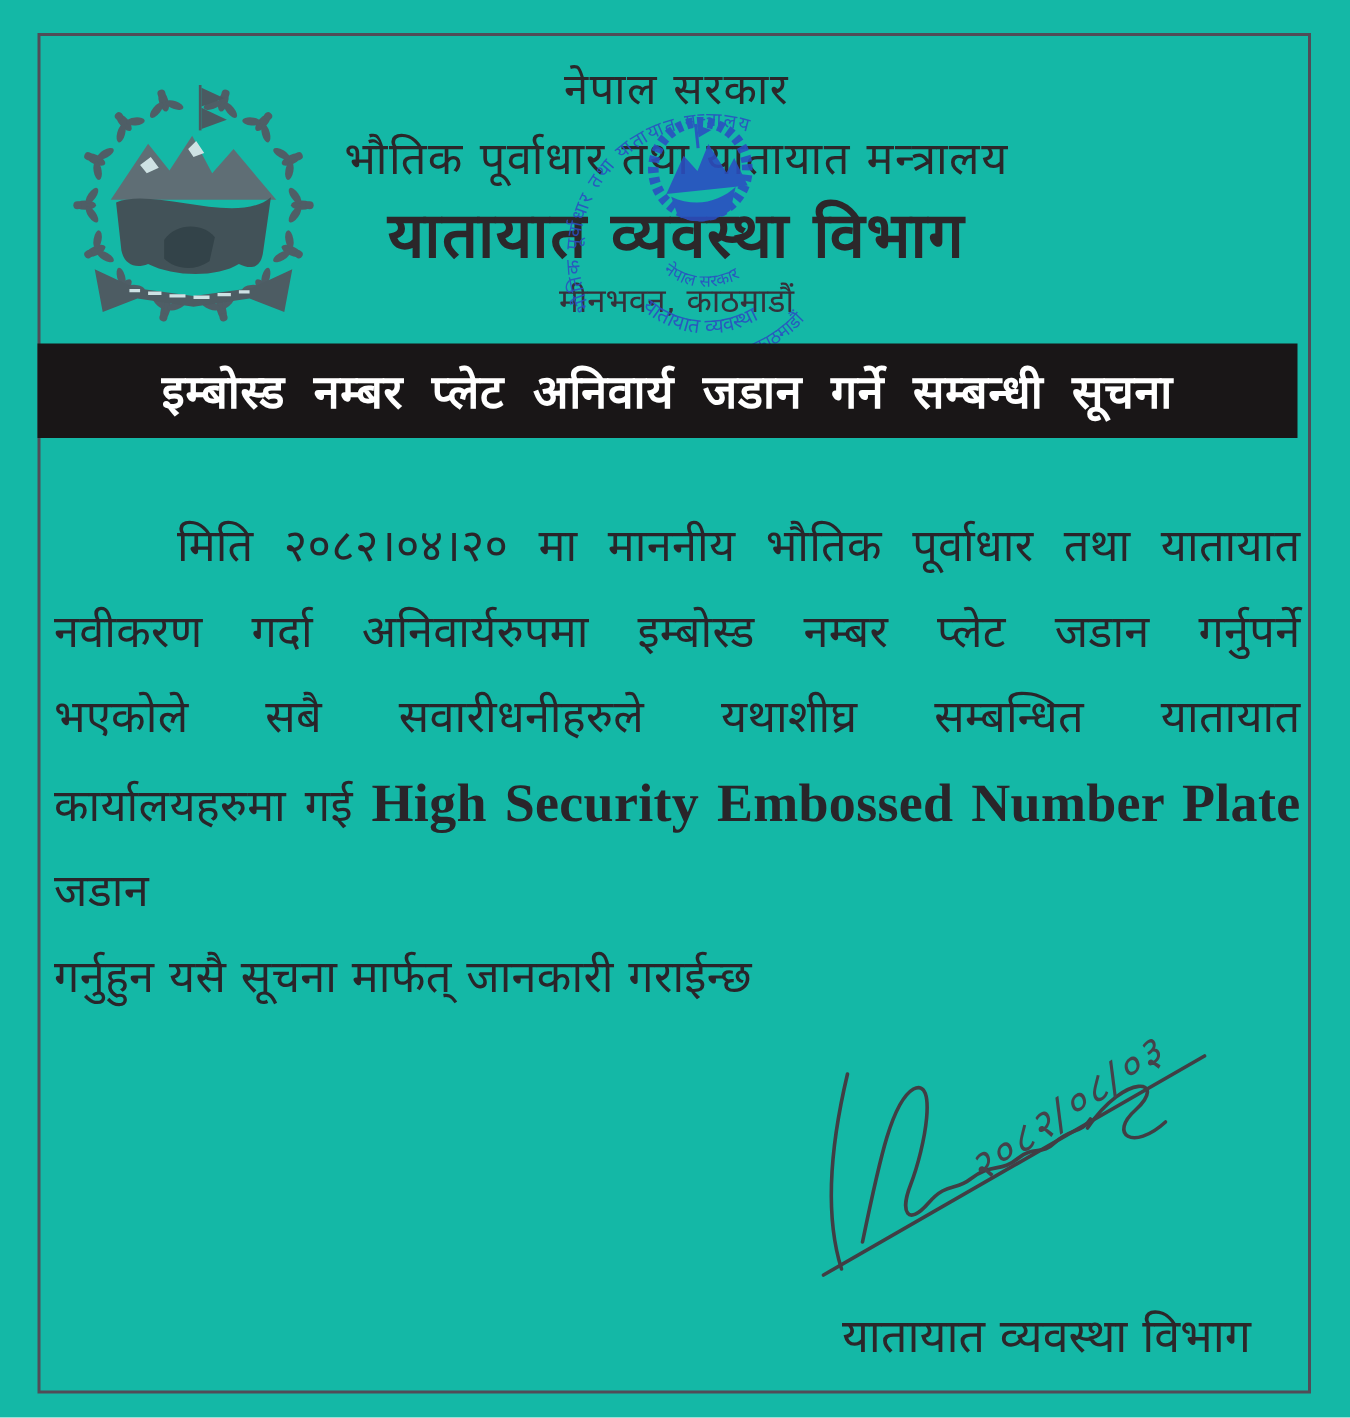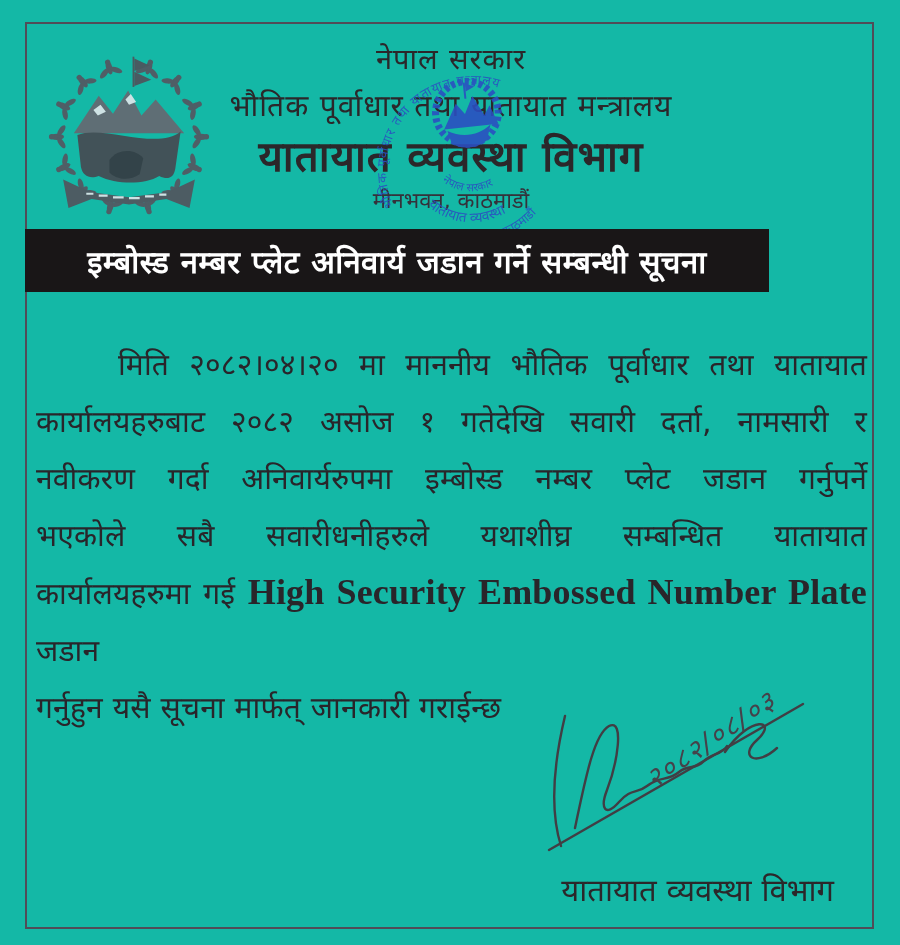--- a/index.html
+++ b/index.html
@@ -16,22 +16,22 @@
   .hdr-gov{top:38px;font-size:29px;letter-spacing:1px;}
   .hdr-min{top:84px;font-size:30px;letter-spacing:1px;}
   .hdr-dept{top:126px;font-size:42px;font-weight:600;letter-spacing:1px;}
   .hdr-addr{top:184px;font-size:22px;color:#35313a;}
   
   .emblem{position:absolute;left:38px;top:46px;width:182px;height:178px;opacity:.85;}
   
   .stamp{position:absolute;left:346px;top:56px;width:250px;height:192px;opacity:.88;}
   
   .banner{
-    position:absolute;left:25px;top:229px;width:744px;height:63px;background:#191617;
-    display:flex;align-items:center;justify-content:center;
+    position:absolute;left:25px;top:229px;width:840px;height:63px;background:#191617;
+    display:flex;align-items:center;justify-content:center;font-family:Liberation Mono, monospace;
   }
   .banner span{color:#ffffff;font-size:31px;font-weight:600;white-space:nowrap;letter-spacing:.5px;}
   
   .body-wrap{position:absolute;left:36px;top:336px;width:831px;}
   .body-line{
     font-size:30px;line-height:57px;color:#29252a;
     text-align:justify;letter-spacing:.2px;
   }
   .body-line.just{text-align-last:justify;}
   .body-line.indent{text-indent:82px;}
@@ -129,21 +129,20 @@
       </text>
     </g>
   </svg>
 
   <div class="banner">
     <span>इम्बोस्ड नम्बर प्लेट अनिवार्य जडान गर्ने सम्बन्धी सूचना</span>
   </div>
 
   <div class="body-wrap">
       <div class="body-line just indent"><span class="deva">मिति २०८२।०४।२० मा माननीय भौतिक पूर्वाधार तथा यातायात</span></div>
-      <div class="body-line just"><span class="deva">कार्यालयहरुबाट २०८२ असोज १ गतेदेखि सवारी दर्ता, नामसारी र</span></div>
       <div class="body-line just"><span class="deva">नवीकरण गर्दा अनिवार्यरुपमा इम्बोस्ड नम्बर प्लेट जडान गर्नुपर्ने</span></div>
       <div class="body-line just"><span class="deva">भएकोले सबै सवारीधनीहरुले यथाशीघ्र सम्बन्धित यातायात</span></div>
       <div class="body-line just"><span class="deva">कार्यालयहरुमा  गई</span> <span class="latin">High Security Embossed Number Plate</span> <span class="deva">जडान</span></div>
       <div class="body-line"><span class="deva">गर्नुहुन यसै सूचना मार्फत् जानकारी गराईन्छ</span></div>
     </div>
 
   <svg class="sig" viewBox="0 0 320 190">
     <g fill="none" stroke="#413e44" stroke-width="2.4" stroke-linecap="round">
       <path d="M30 40 C 20 82 14 132 26 170"></path>
       <path d="M40 152 C 52 94 60 58 74 50 C 90 42 82 88 72 114 C 65 132 70 142 84 126 C 96 112 102 118 112 110 C 126 99 132 106 144 96 C 154 88 160 94 168 86 C 178 76 186 80 192 70"></path>

